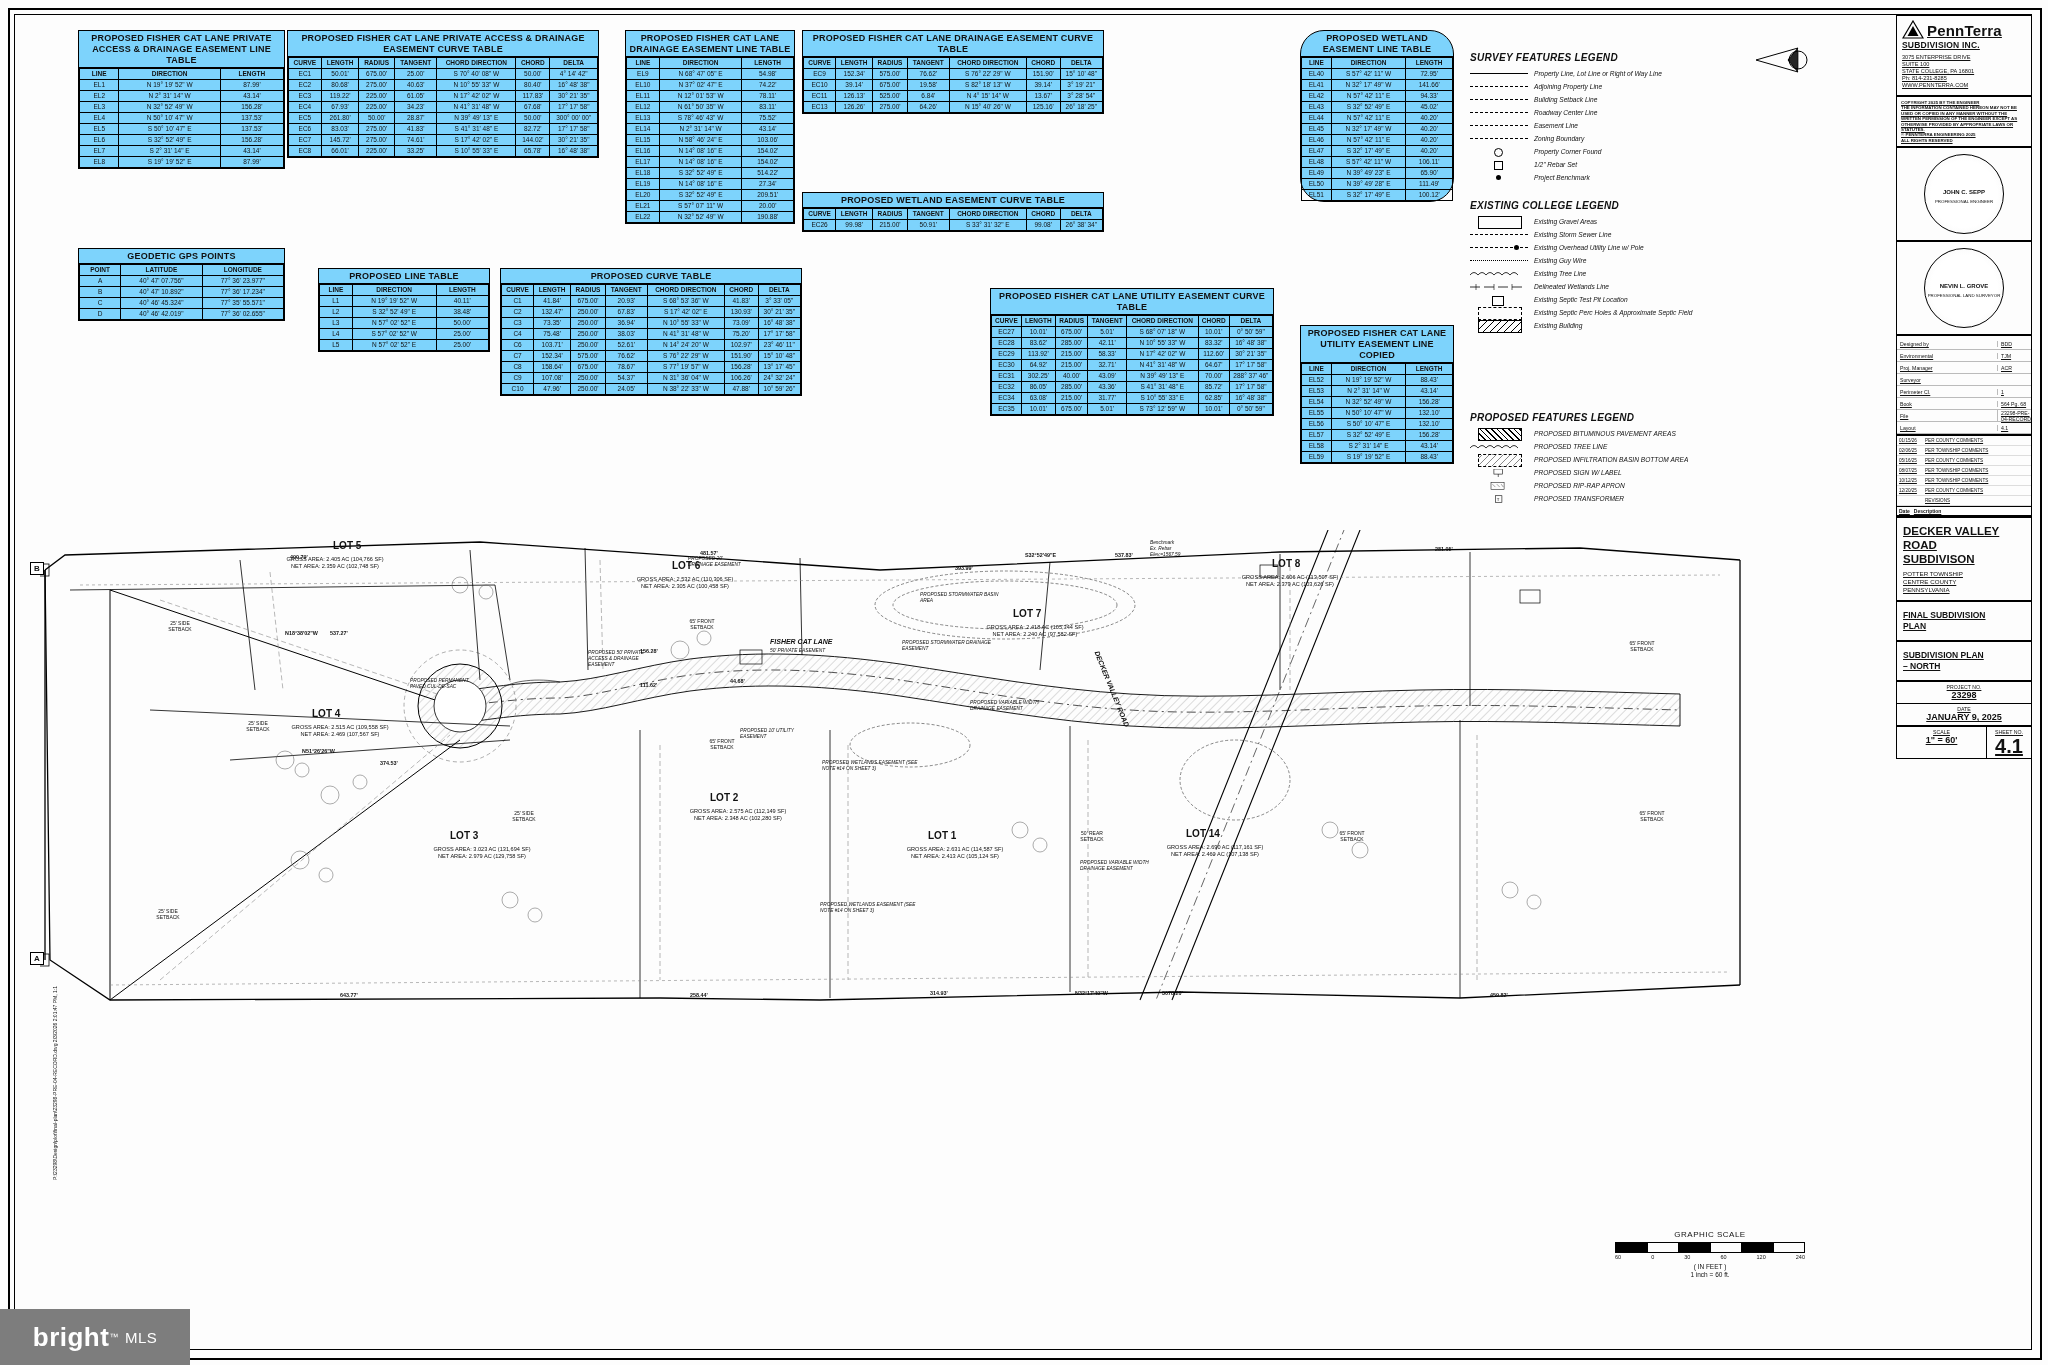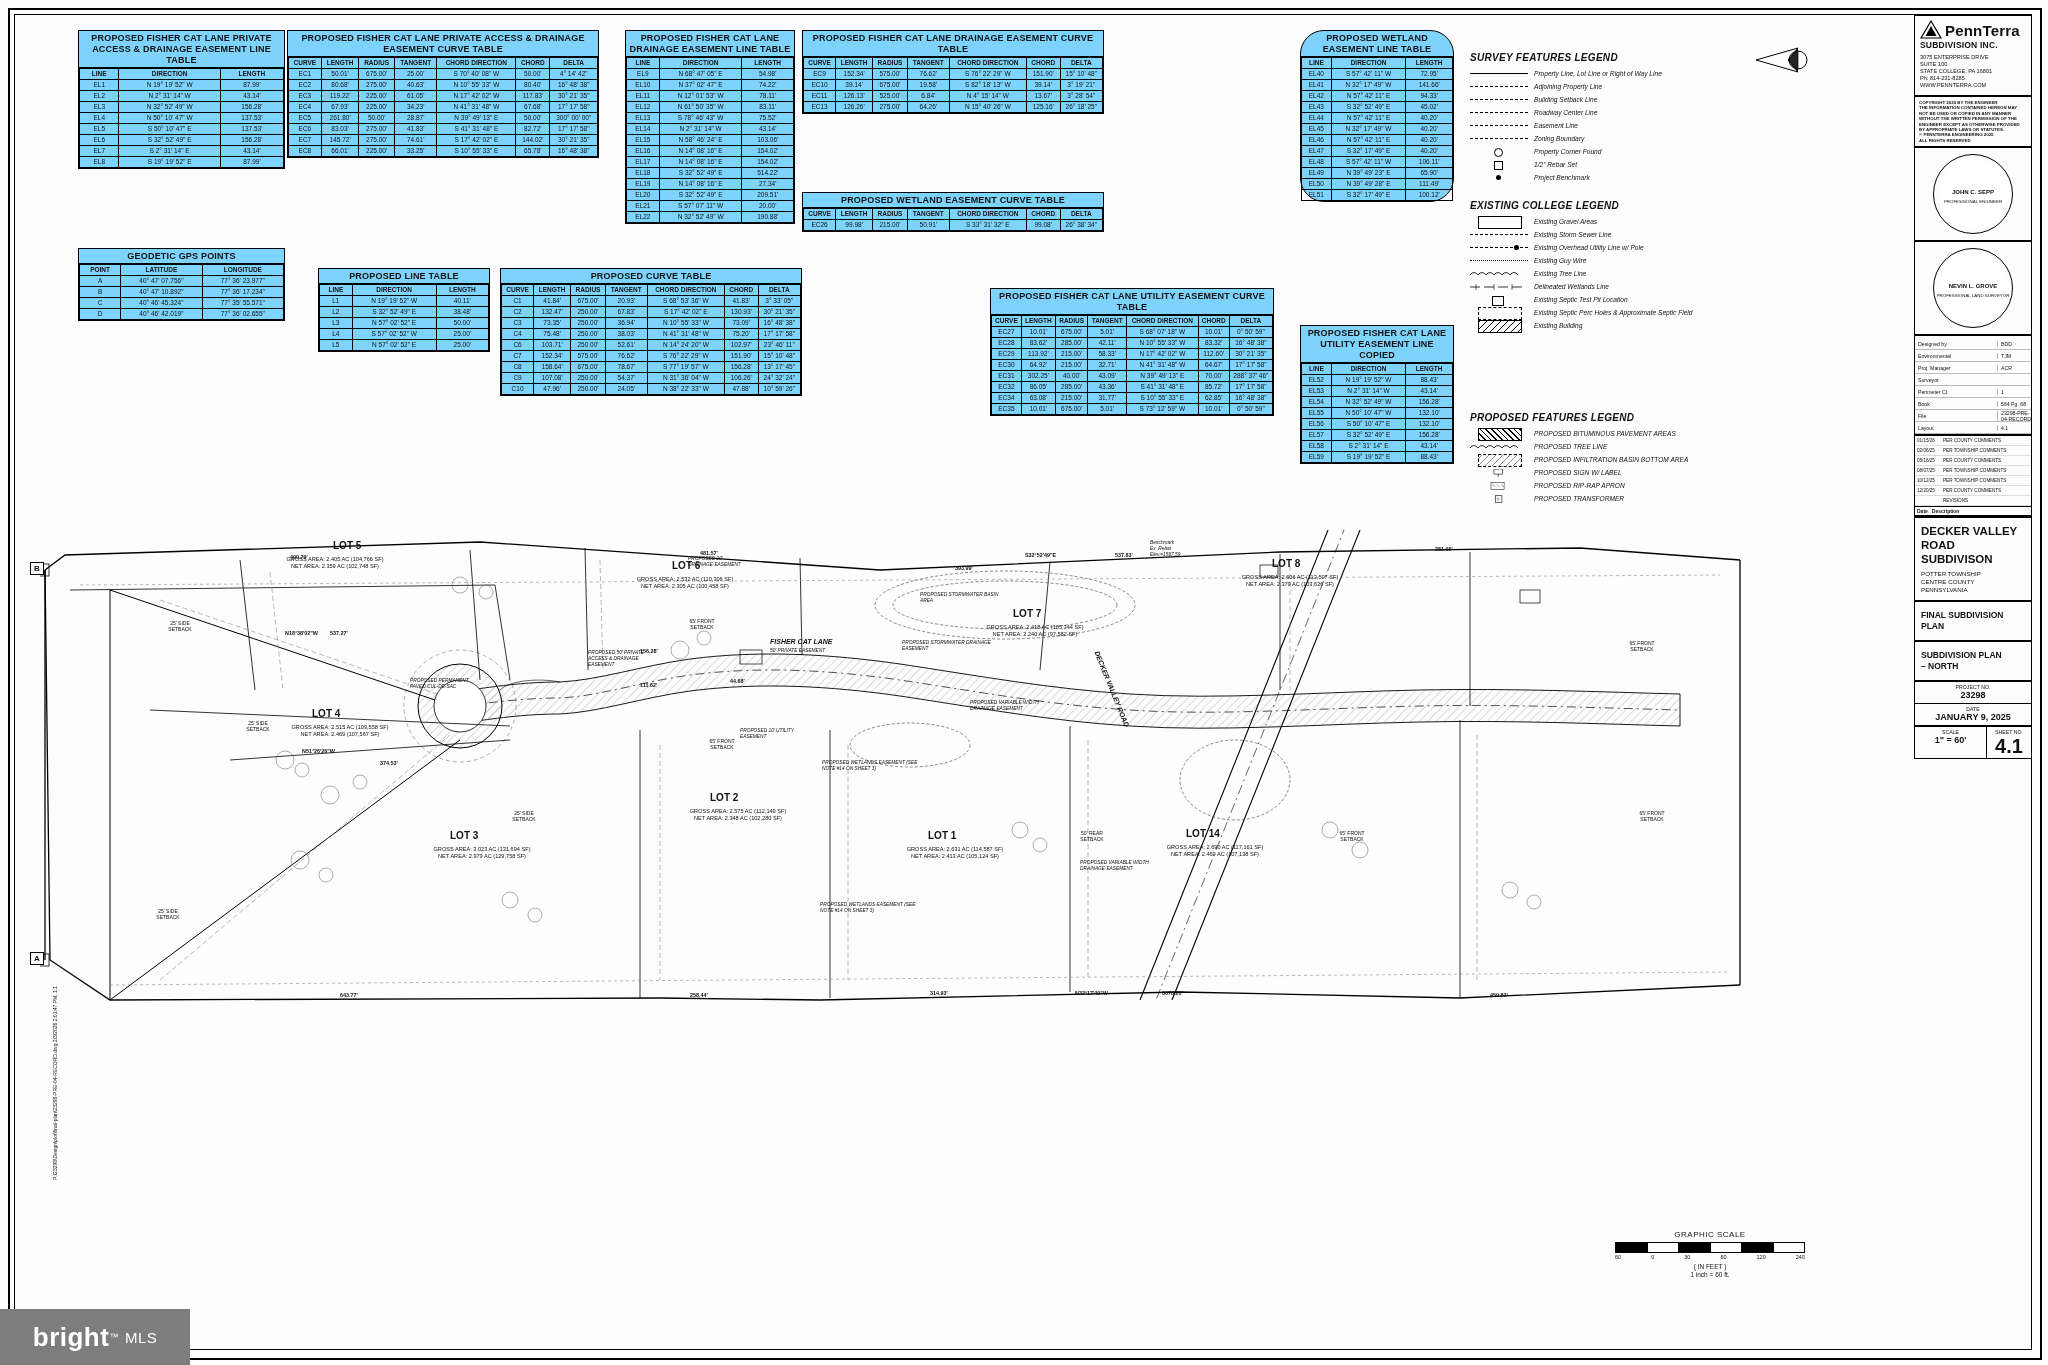--- a/index.html
+++ b/index.html
@@ -30,21 +30,21 @@
   .dotm{position:absolute;left:26px;top:3px;width:5px;height:5px;background:#000;border-radius:50%;}
   .hatch{position:absolute;left:8px;top:0;width:42px;height:11px;border:1px solid #000;
     background:repeating-linear-gradient(45deg,#000 0 1px,transparent 1px 4px);}
   .hatch2{position:absolute;left:8px;top:0;width:42px;height:11px;border:1px dashed #000;
     background:repeating-linear-gradient(-45deg,#888 0 1px,transparent 1px 5px);}
   .stip{position:absolute;left:8px;top:0;width:42px;height:11px;border:1px solid #000;
     background:radial-gradient(#000 0.6px,transparent 0.7px) 0 0/4px 4px;}
   .wavy{position:absolute;left:0;top:2px;width:58px;height:8px;}
 
   
-  .tb{position:absolute;right:16px;top:15px;width:118px;}
+  .tb{position:absolute;right:16px;top:15px;width:136px;text-decoration:underline;}
   .tbbox{border:1px solid #000;box-sizing:border-box;}
   .tb-logo{padding:4px 5px 6px;}
   .pt-name{font-size:15px;font-weight:bold;letter-spacing:.2px;}
   .pt-sub{font-size:8.5px;font-weight:bold;letter-spacing:.2px;}
   .pt-addr{font-size:5.6px;line-height:7px;margin-top:4px;}
   .tb-copy{font-size:4.4px;line-height:5.4px;padding:3px 4px;font-weight:bold;}
   .seal{width:78px;height:78px;border:1px solid #000;border-radius:50%;margin:4px auto;position:relative;
         background:radial-gradient(circle,#fff 60%,#f2f2f2 100%);}
   .seal .sn{position:absolute;left:0;right:0;top:34px;text-align:center;font-size:6px;font-weight:bold;}
   .seal .ss{position:absolute;left:0;right:0;top:44px;text-align:center;font-size:4.4px;}

